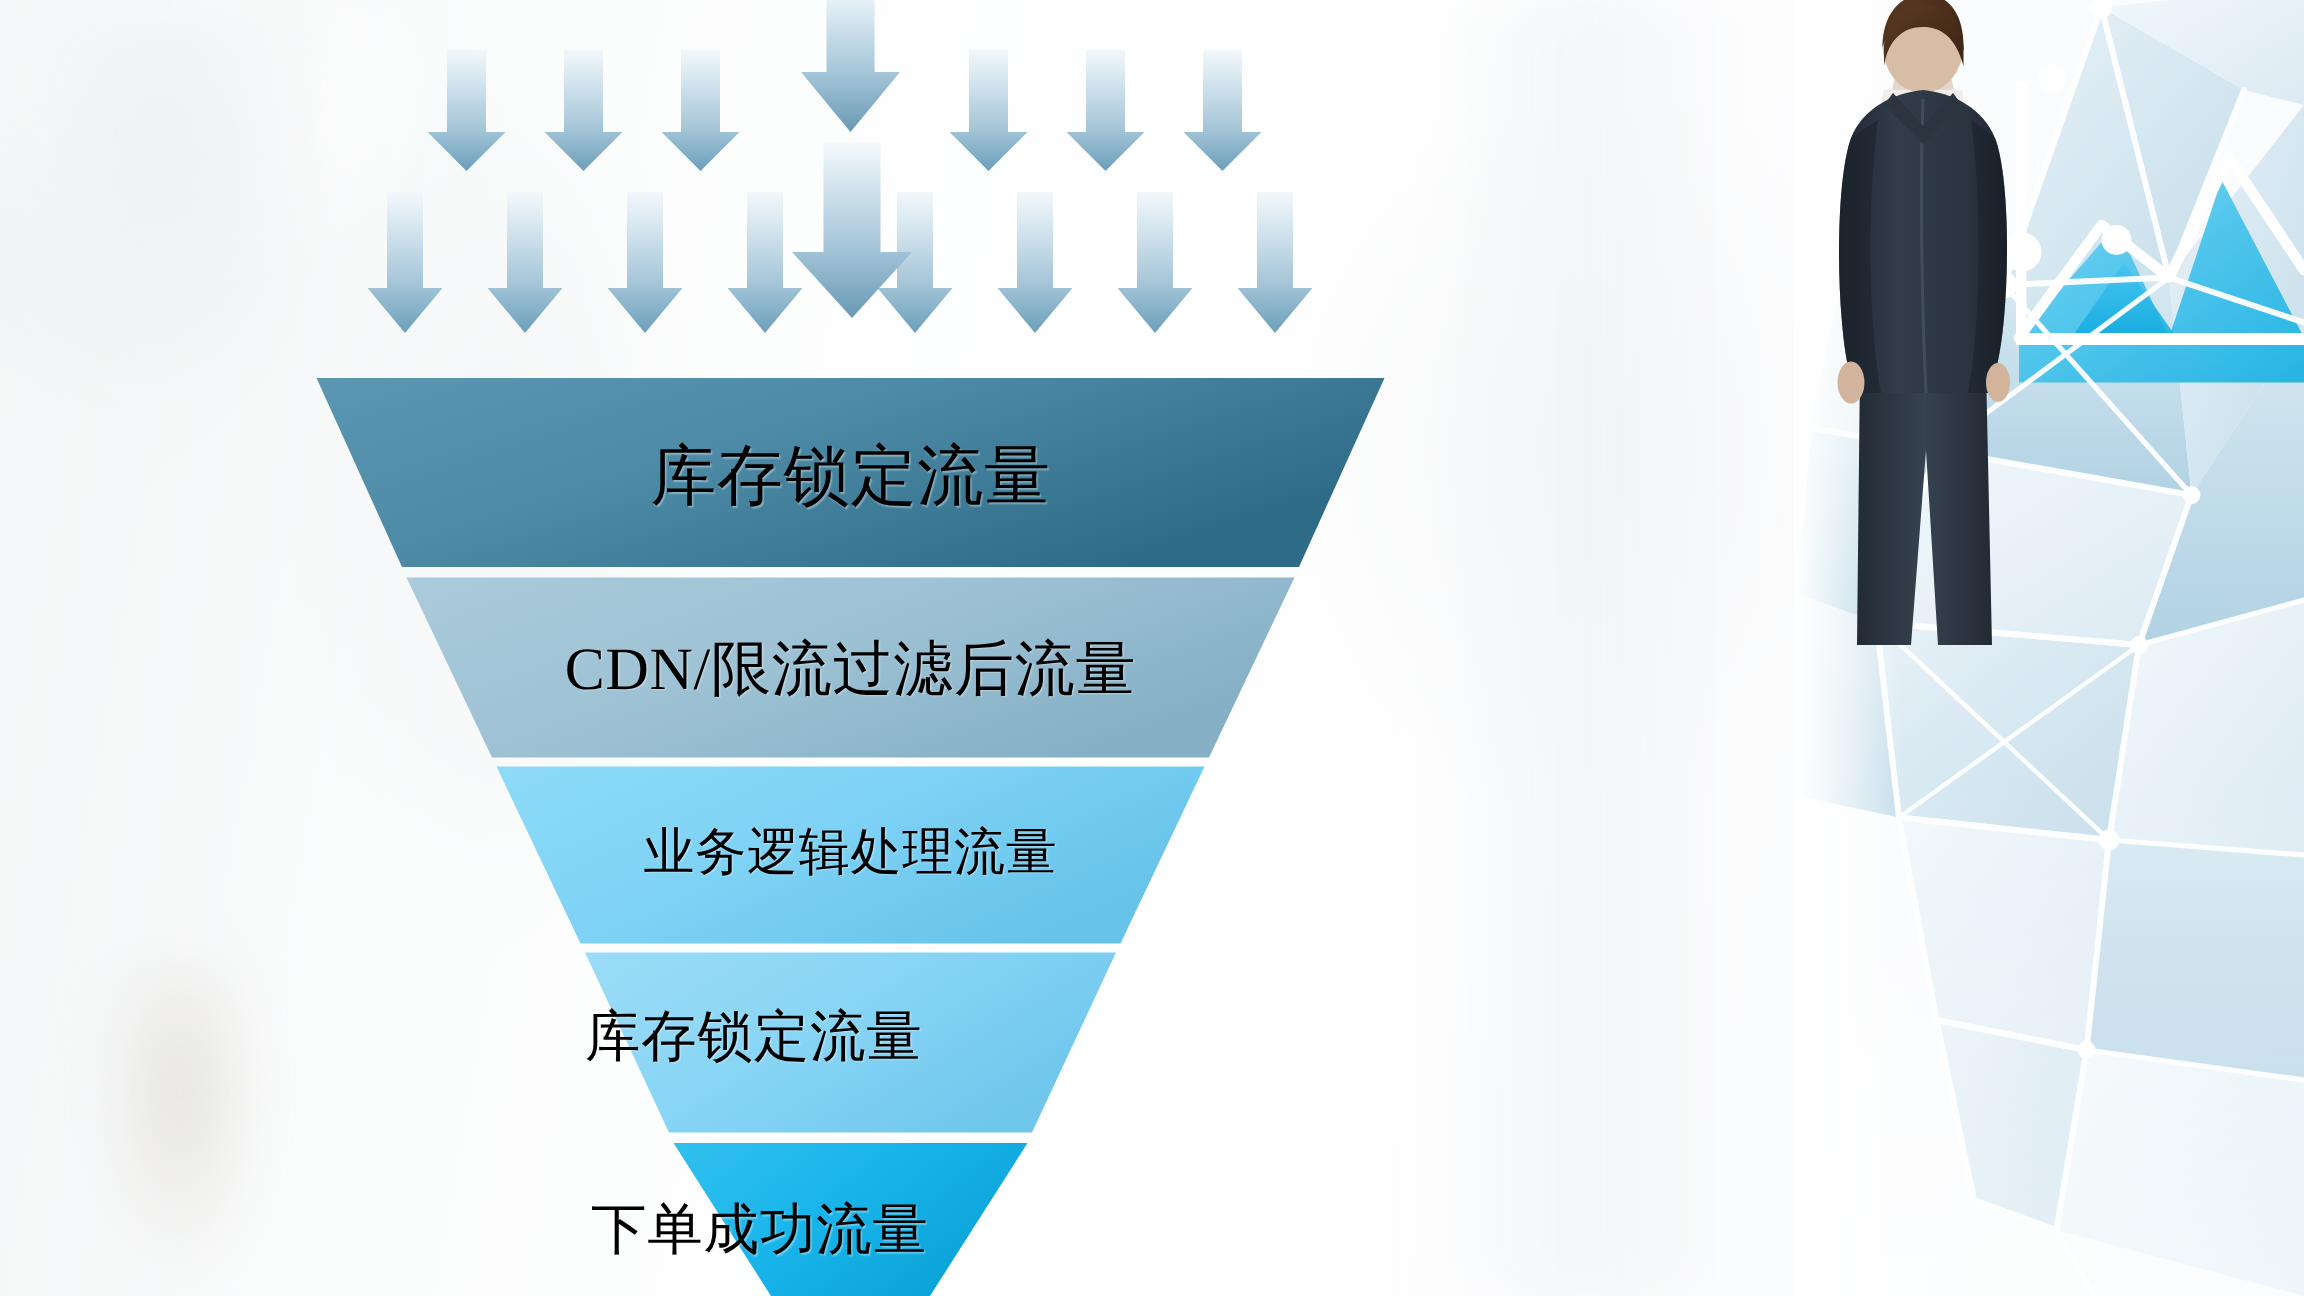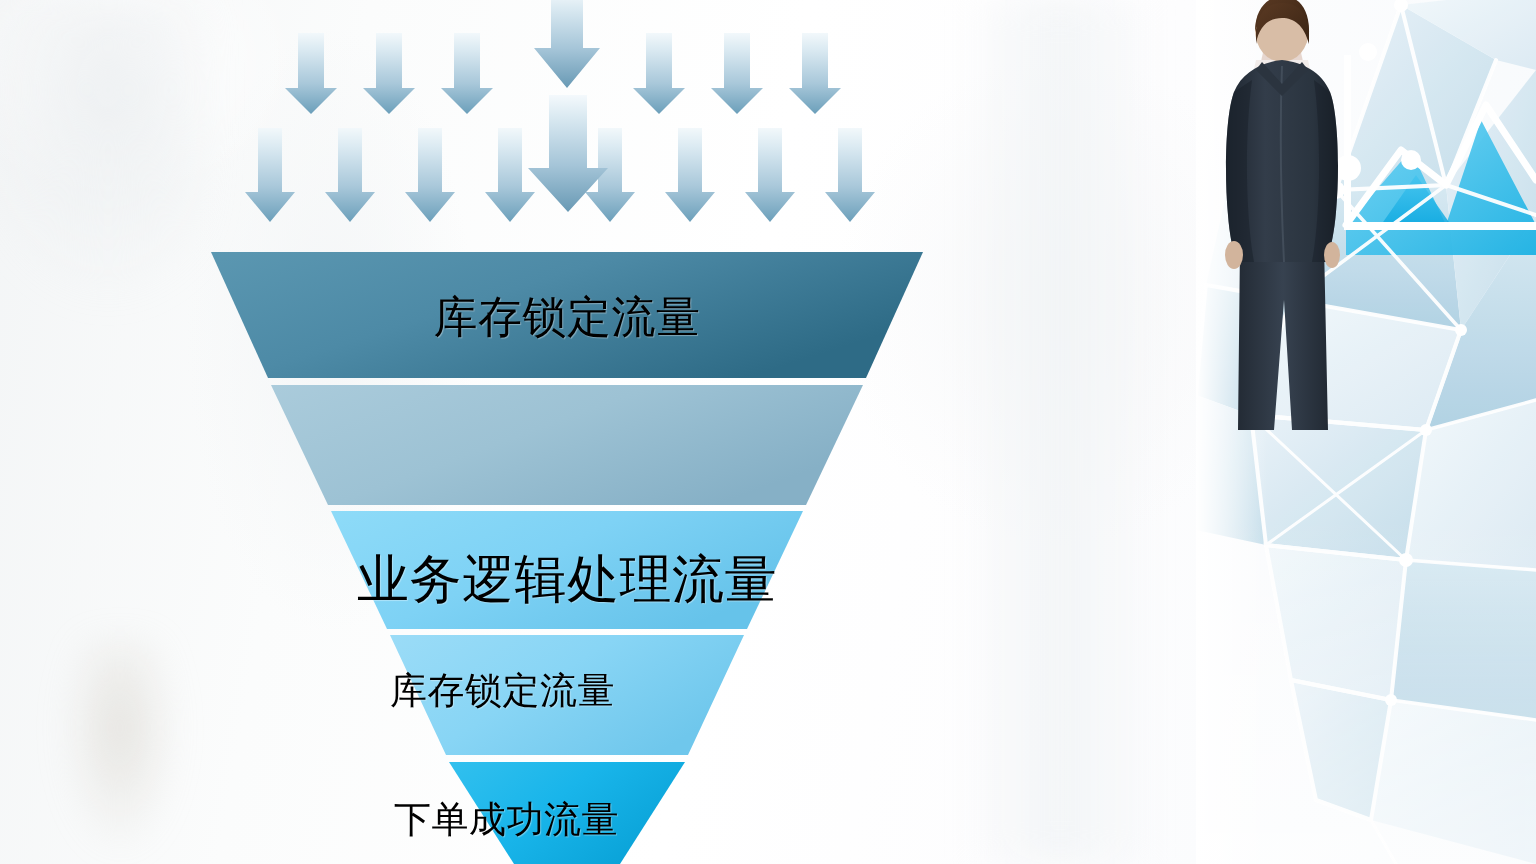--- a/index.html
+++ b/index.html
@@ -295,21 +295,22 @@
       <polygon points="331,511 803,511 747,629 387,629" fill="url(#g3)"></polygon>
 
       <polygon points="390,635 744,635 688,755 446,755" fill="url(#g4)"></polygon>
 
       <polygon points="449,762 685,762 620,864 514,864" fill="url(#g5)"></polygon>
     </svg>
 
     
     <div class="seg-label" style="left:211px; top:288px; width:712px; text-align:center; font-size:44px;">库存锁定流量</div>
 
-
-    <div class="seg-label" style="left:331px; top:545px; width:472px; text-align:center; font-size:52px;">业务逻辑处理流量</div>
+    <div class="seg-label" style="left:271px; top:418px; width:592px; text-align:center; font-size:40px;">CDN/限流过滤后流量</div>
+
+    <div class="seg-label" style="left:331px; top:545px; width:472px; text-align:center; font-size:34px;">业务逻辑处理流量</div>
 
     <div class="seg-label" style="left:390px; top:666px; width:354px; text-align:left; font-size:37px;">库存锁定流量</div>
 
     <div class="seg-label" style="left:394px; top:795px; width:336px; text-align:left; font-size:37px;">下单成功流量</div>
   </div>
 
 </div>
 
 </body></html>

